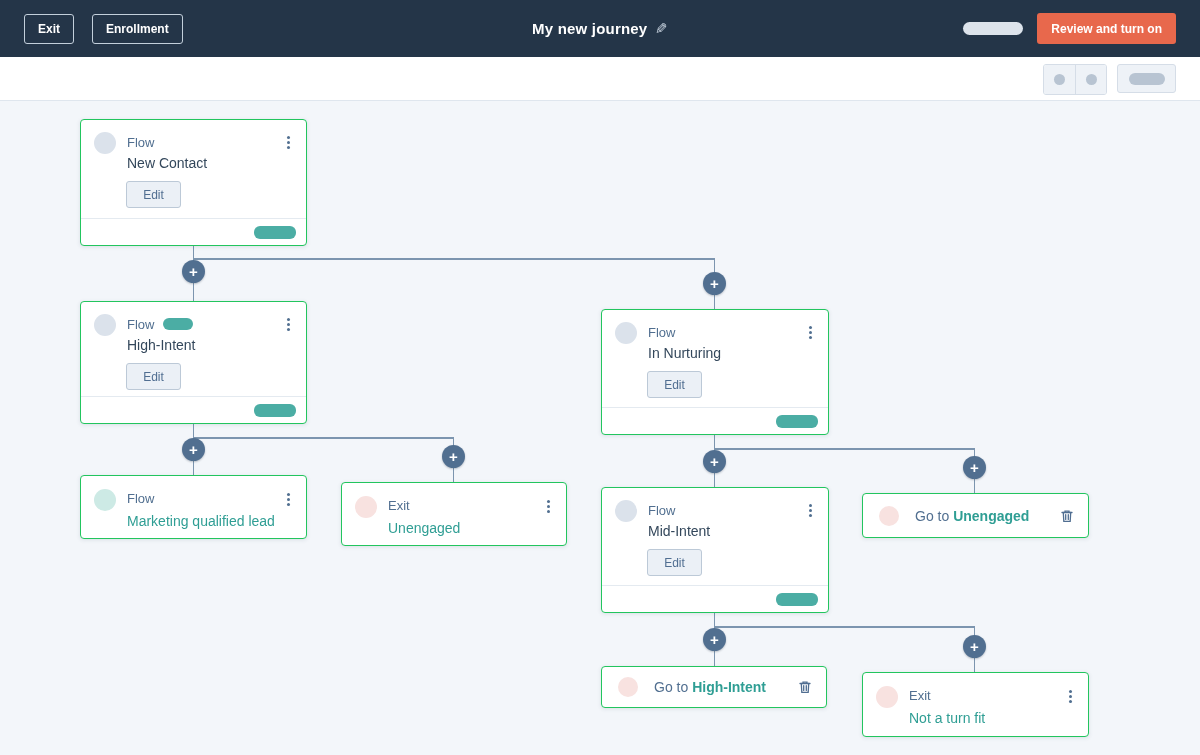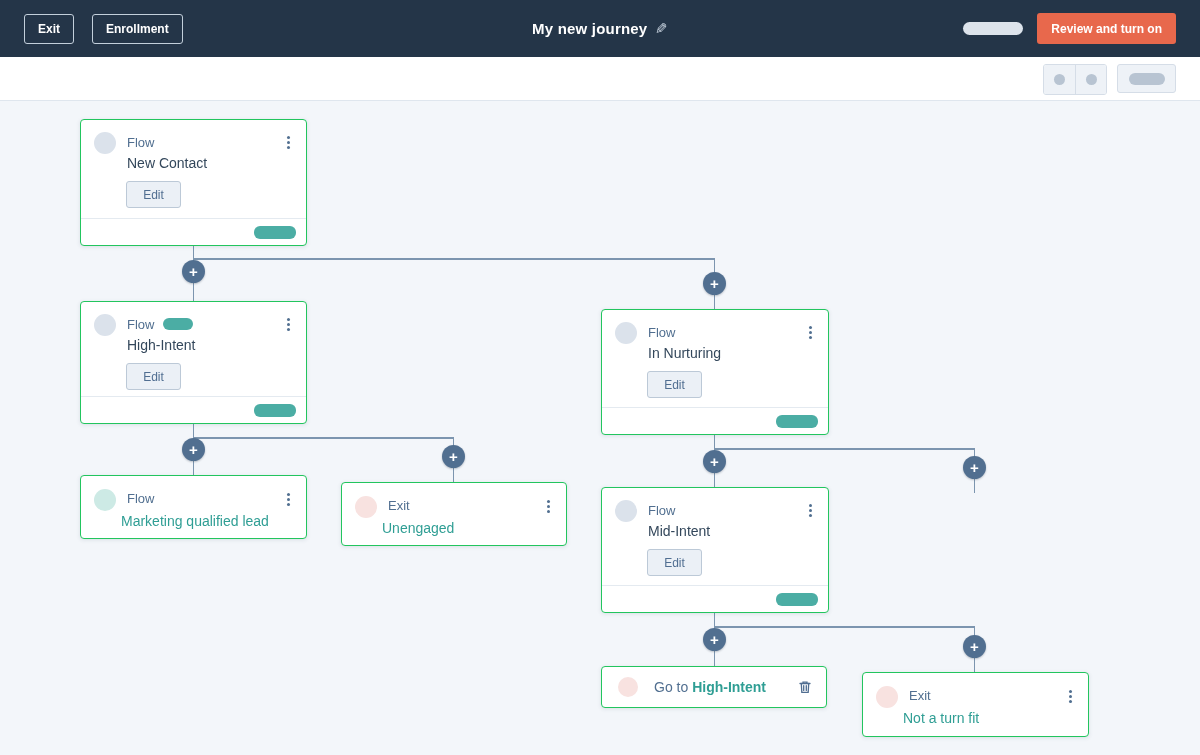--- a/index.html
+++ b/index.html
@@ -65,21 +65,21 @@
   .flow-node .avatar { left:13px; top:12px; }
   .flow-node .type-label { left:46px; top:15px; }
   .flow-node .kebab { top:13px; }
   .flow-node .node-title { left:46px; top:35px; }
   .flow-node .teal-badge { left:82px; top:16px; }
 
   
   .info-node .avatar { left:13px; top:13px; }
   .info-node .type-label { left:46px; top:15px; }
   .info-node .kebab { top:14px; }
-  .info-node .node-title { left:40px; top:37px; }
+  .info-node .node-title { left:46px; top:37px; }
 
   
   .goto-node { display:flex; align-items:center; padding-left:16px; }
   .goto-node .g-avatar { width:20px; height:20px; border-radius:50%; background:#f8e2e0; flex:0 0 auto; }
   .goto-text { margin-left:16px; font-size:14px; color:#516f90; }
   .goto-text b { color:#2f9e94; font-weight:bold; }
   .trash-btn { margin-left:auto; margin-right:12px; background:none; border:none; cursor:pointer; display:flex; align-items:center; padding:2px; }
 </style>
 </head>
 <body>
@@ -204,20 +204,35 @@
     <span class="kebab">
         <i></i>
       </span>
     <div class="node-title">Mid-Intent</div>
     <button class="edit-btn">Edit</button>
     <div class="node-footer">
       <span class="teal-pill"></span>
     </div>
   </div>
 
+  <div class="node goto-node" style="left:862px;top:493px;width:227px;height:45px;">
+    <span class="g-avatar"></span>
+    <span class="goto-text">
+      <span>Go to</span>
+      <b>Unengaged</b>
+    </span>
+    <button class="trash-btn">
+      <svg width="14" height="14" viewBox="0 0 14 14" fill="none" stroke="#506e91" stroke-width="1.3" stroke-linecap="round">
+        <path d="M2 3.5h10"></path>
+          <path d="M5 3.5V2.2h4v1.3"></path>
+          <path d="M3.3 3.5l.5 8.8h6.4l.5-8.8"></path>
+          <path d="M5.7 5.6v4.8M8.3 5.6v4.8"></path>
+      </svg>
+    </button>
+  </div>
 
   <div class="node goto-node" style="left:601px;top:666px;width:226px;height:42px;justify-content:flex-end;">
     <span class="g-avatar"></span>
     <span class="goto-text">
       <span>Go to</span>
       <b>High-Intent</b>
     </span>
     <button class="trash-btn">
       <svg width="14" height="14" viewBox="0 0 14 14" fill="none" stroke="#506e91" stroke-width="1.3" stroke-linecap="round">
         <path d="M2 3.5h10"></path>

